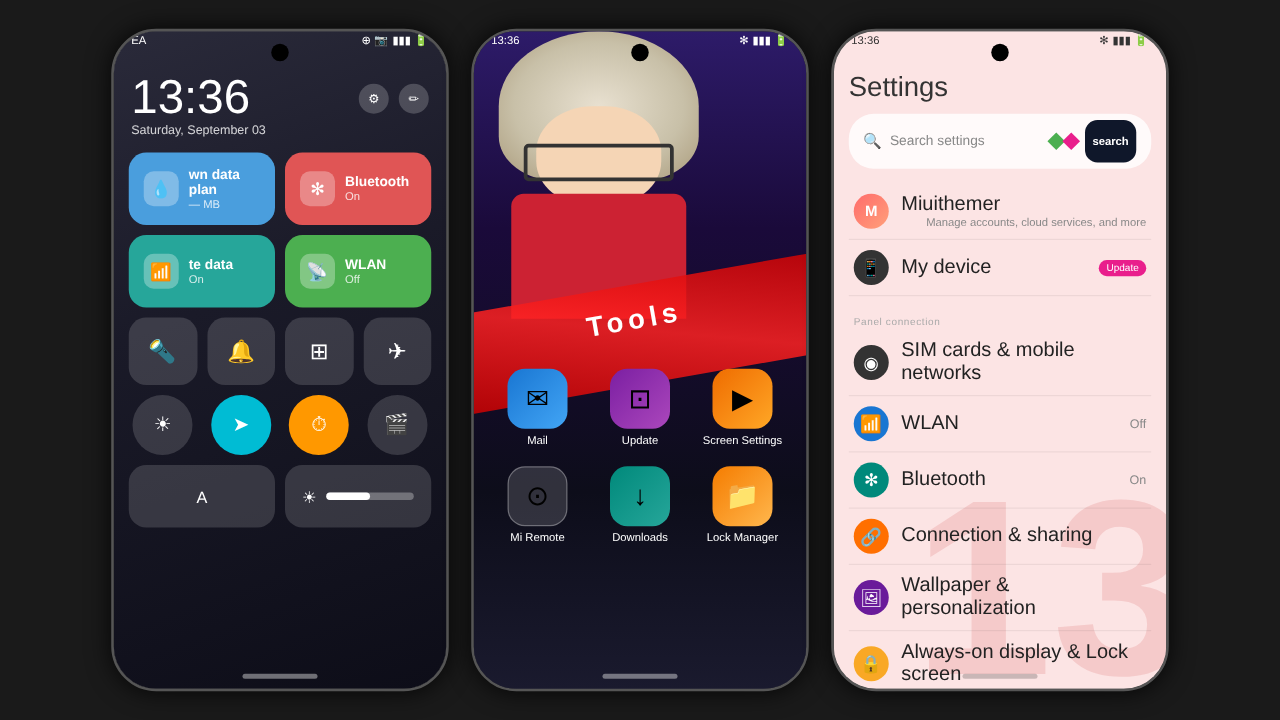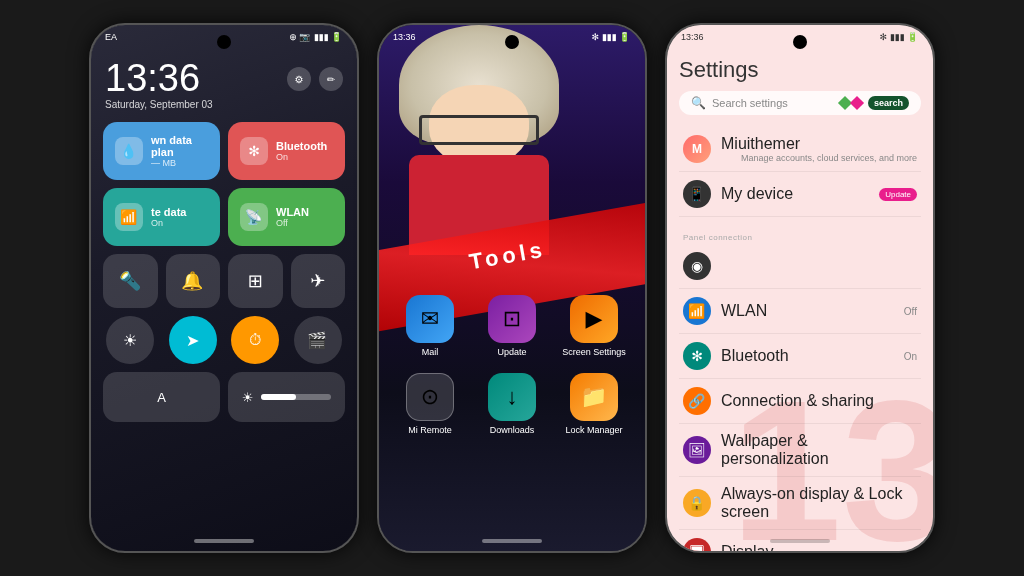--- a/index.html
+++ b/index.html
@@ -50,23 +50,23 @@
     }
 
     
     .status-bar {
       position: absolute;
       top: 0;
       left: 0;
       right: 0;
       height: 24px;
       display: flex;
-      align-items: center;
+      align-items: flex-end;
       justify-content: space-between;
-      padding: 0 14px;
+      padding: 12px 14px;
       font-size: 9px;
       color: #fff;
       z-index: 9;
     }
     .status-icons { display: flex; gap: 3px; align-items: center; }
 
     
     .phone1-bg {
       width: 100%;
       height: 100%;
@@ -340,24 +340,24 @@
     .search-diamonds {
       display: flex; gap: 2px;
     }
     .diamond {
       width: 10px; height: 10px;
       transform: rotate(45deg);
     }
     .d-green { background: #4caf50; }
     .d-pink { background: #e91e8c; }
     .search-btn {
-      background: #14532d;
+      background: #0f172a;
       color: #fff; font-size: 9px;
       border-radius: 10px;
-      padding: 2px 6px;
+      padding: 12px 6px;
       font-weight: bold;
     }
 
     .settings-list { display: flex; flex-direction: column; gap: 0; }
     .settings-item {
       display: flex;
       align-items: center;
       padding: 8px 4px;
       border-bottom: 1px solid rgba(0,0,0,0.06);
       gap: 10px;
@@ -590,20 +590,23 @@
             <div class="settings-item-text">
               <div class="settings-item-label">My device</div>
             </div>
             <div class="settings-item-badge">Update</div>
           </div>
 
           <div class="section-label">Panel connection</div>
 
           <div class="settings-item">
             <div class="settings-item-icon si-dark">◉</div>
+            <div class="settings-item-text">
+              <div class="settings-item-label">SIM cards &amp; mobile networks</div>
+            </div>
           </div>
 
           <div class="settings-item">
             <div class="settings-item-icon si-blue">📶</div>
             <div class="settings-item-text">
               <div class="settings-item-label">WLAN</div>
             </div>
             <div class="settings-item-value">Off</div>
           </div>
 

